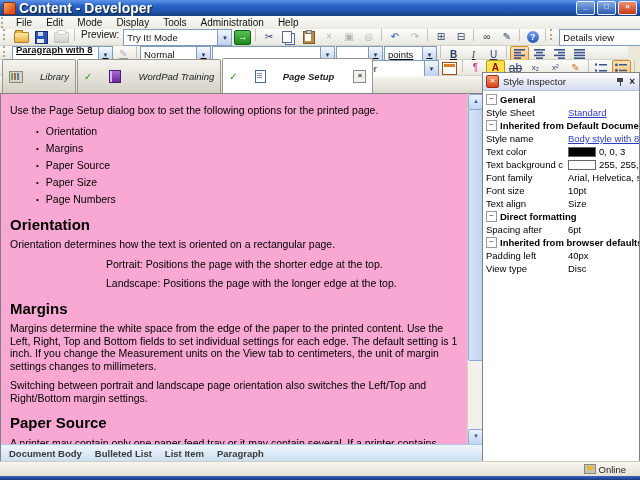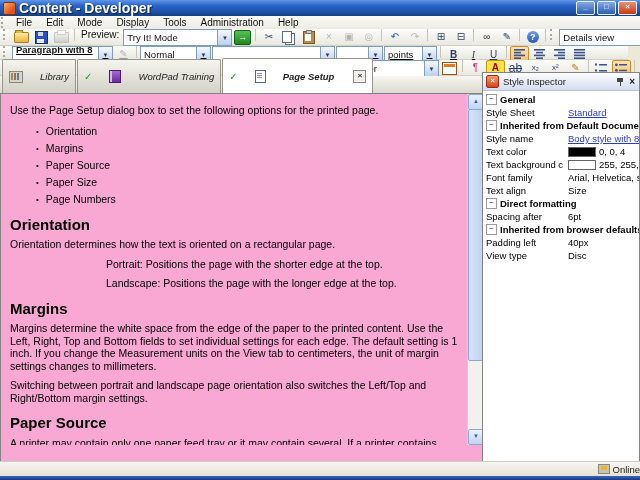--- a/index.html
+++ b/index.html
@@ -117,21 +117,21 @@
   .tgroup{font-weight:bold;}
   .tg{width:9px;height:9px;flex:none;border:1px solid #999;background:#fff;font-size:8px;line-height:7px;
     text-align:center;margin-right:3px;color:#333;font-weight:normal;}
   .tlabel{width:82px;flex:none;}
   .swatch{width:26px;height:8px;border:1px solid #666;margin-right:3px;flex:none;}
   .link{color:#2b3cc4;text-decoration:underline;}
   
   #statusbar{position:absolute;left:0;right:0;bottom:4px;height:14px;
     background:linear-gradient(#f7f6f1,#e5e3d5);border-top:1px solid #cfcdbe;
     display:flex;align-items:center;font-size:9.5px;color:#222;}
-  #online{margin-left:auto;display:flex;align-items:center;gap:3px;padding-right:0;}
+  #online{margin-left:auto;display:flex;align-items:center;gap:3px;padding-right:14px;}
   .ic-online{width:10px;height:8px;background:#c8c4b4;border:1px solid #8a8878;}
   .ic-online::before{content:"";position:absolute;left:2px;top:1px;width:6px;height:4px;background:#e8b830;}
   #taskstrip{position:absolute;left:0;right:0;bottom:0;height:4px;background:linear-gradient(#3a66c0,#1a3880);}
 </style>
 </head>
 <body>
 
 <div id="screen">
 
   <div id="titlebar">
@@ -432,20 +432,26 @@
       <p>Switching between portrait and landscape page orientation also switches the Left/Top and Right/Bottom margin settings.</p>
       <div class="dh">Paper Source</div>
       <p>A printer may contain only one paper feed tray or it may contain several. If a printer contains multiple trays, you can use the Paper source option to select the tray for the printout. The choices that appear in the Paper source list vary depending on the printer that is set as the default printer.</p>
 
     </div>
     <div id="vscroll">
       <div class="sbtn" id="sb-up">▲</div>
       <div id="sb-thumb"></div>
       <div class="sbtn" id="sb-dn">▼</div>
     </div>
+    <div id="crumbbar">
+      <span>Document Body</span>
+      <span>Bulleted List</span>
+      <span>List Item</span>
+      <span>Paragraph</span>
+    </div>
   </div>
 
   <div id="panel">
     <div id="phead">
       <span id="picon">×</span>
       <span>Style Inspector</span>
       <span class="spacer"></span>
       <span class="pin"></span>
       <span class="pclose">×</span>
     </div>
@@ -462,30 +468,34 @@
         <span class="tg">−</span>
         <span>Inherited from Default Document Body</span>
       </div>
       <div class="trow">
         <span class="tlabel">Style name</span>
         <span class="link">Body style with 8 p...</span>
       </div>
       <div class="trow">
         <span class="tlabel">Text color</span>
         <span class="swatch" style="background: rgb(0, 0, 0);"></span>
-        <span>0, 0, 4</span>
+        <span>0, 0, 3</span>
       </div>
       <div class="trow">
         <span class="tlabel">Text background c</span>
         <span class="swatch" style="background: rgb(255, 255, 255);"></span>
         <span>255, 255, 255</span>
       </div>
       <div class="trow">
         <span class="tlabel">Font family</span>
         <span>Arial, Helvetica, sa...</span>
+      </div>
+      <div class="trow">
+        <span class="tlabel">Font size</span>
+        <span>10pt</span>
       </div>
       <div class="trow">
         <span class="tlabel">Text align</span>
         <span>Size</span>
       </div>
       <div class="trow tgroup">
         <span class="tg">−</span>
         <span>Direct formatting</span>
       </div>
       <div class="trow">

